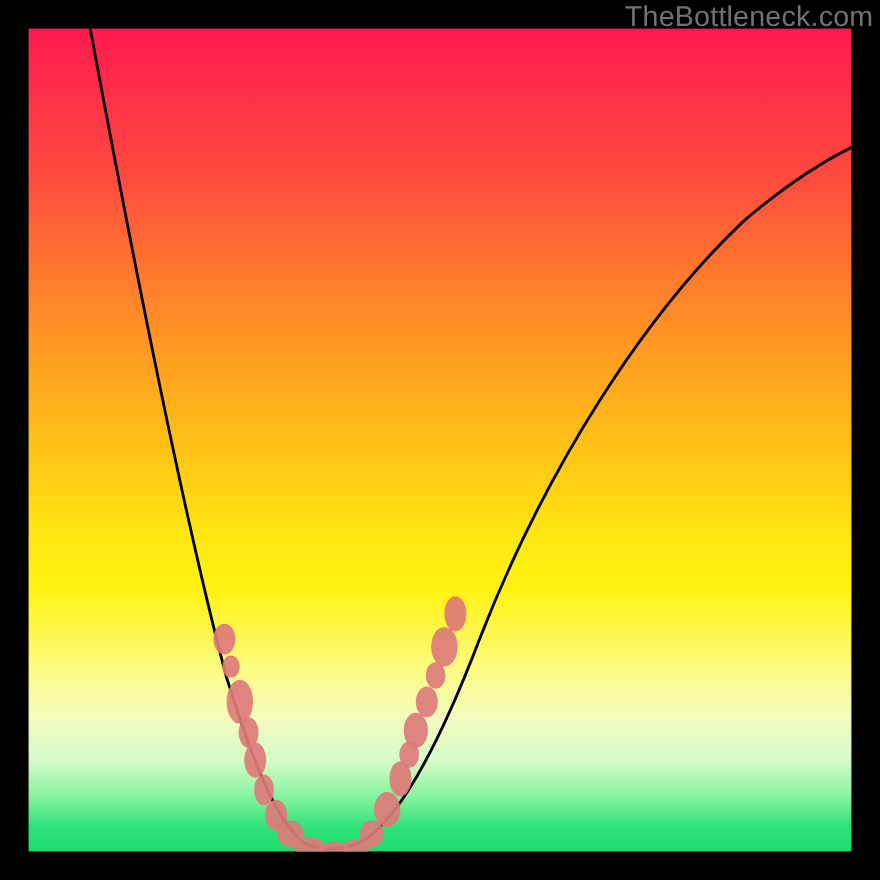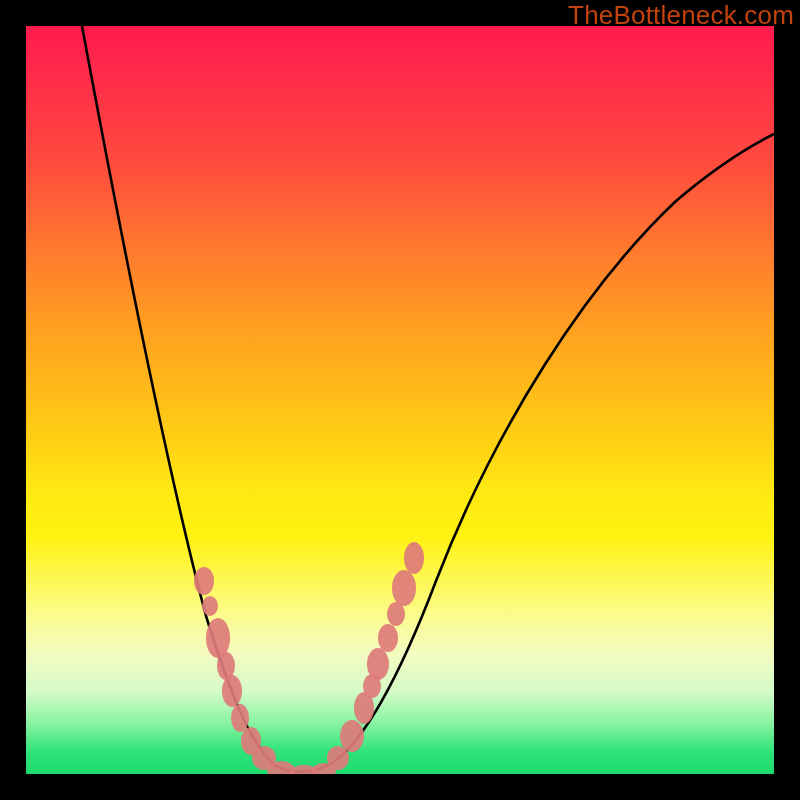--- a/index.html
+++ b/index.html
@@ -41,21 +41,21 @@
       #8df4a2 93%,
       #2fe37a 97%,
       #1edb6e 100%);
   }
   .watermark {
     position: absolute;
     top: 0;
     right: 6px;
     font-size: 26px;
     font-weight: 500;
-    color: #c2410c;
+    color: #737373;
     letter-spacing: 0.2px;
     user-select: none;
   }
   svg.curve {
     position: absolute;
     left: 0;
     top: 0;
     width: 748px;
     height: 748px;
   }

